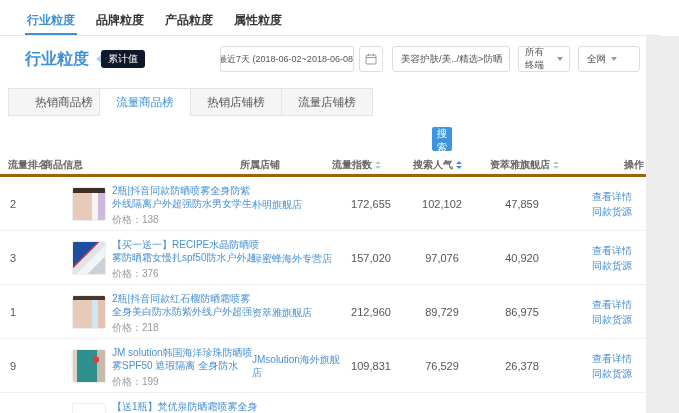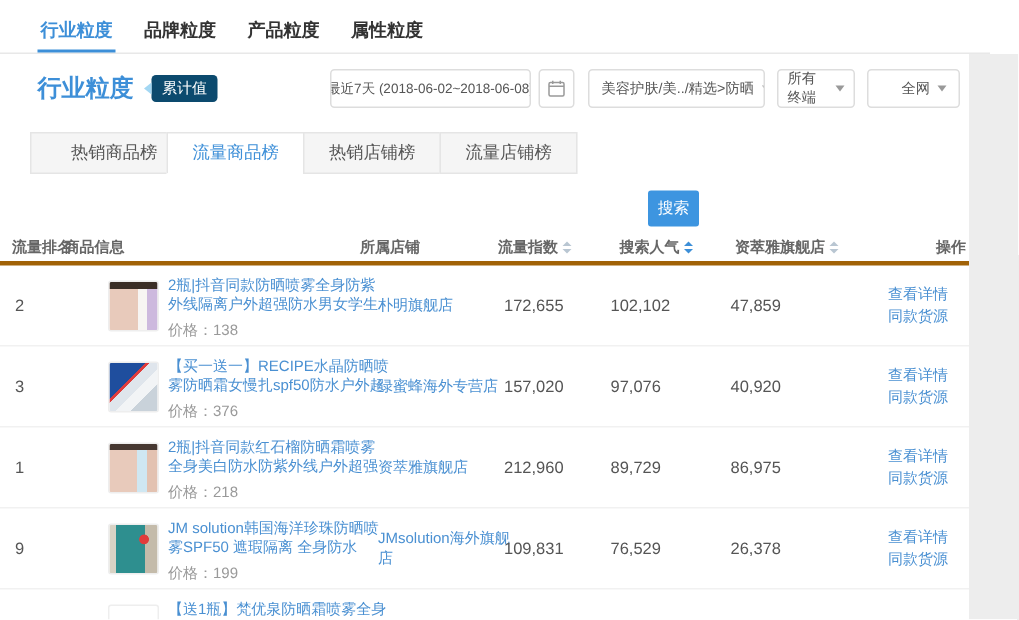--- a/index.html
+++ b/index.html
@@ -8,45 +8,45 @@
   .right-strip { position:absolute; left:646px; top:36px; width:33px; height:377px; background:#ededed; }
 
   
   .topnav { position:absolute; top:0; left:0; width:660px; height:36px; border-bottom:1px solid #e8e8e8; display:flex; padding-left:25px; gap:17px; }
   .nav-item { font-size:12px; font-weight:bold; color:#333; padding:12px 2px 7px; cursor:pointer; }
   .nav-item.active { color:#3d8fd8; border-bottom:2px solid #3d8fd8; }
 
   
   .titlebar { position:absolute; top:46px; left:25px; display:flex; align-items:center; height:26px; }
   .page-title { font-size:16px; font-weight:bold; color:#3d8fd8; }
-  .badge { position:relative; margin-left:12px; background:#0c4a6e; color:#fff; font-size:10px; padding:2px 7px; border-radius:3px; }
+  .badge { position:relative; margin-left:12px; background:#0f172a; color:#fff; font-size:10px; padding:2px 7px; border-radius:3px; }
   .badge::before { content:""; position:absolute; left:-5px; top:50%; transform:translateY(-50%);
     border-top:4px solid transparent; border-bottom:4px solid transparent; border-right:5px solid #a3d7f3; }
 
   
   .filterbar { position:absolute; top:46px; left:220px; height:26px; display:flex; align-items:stretch; }
   .fbox { border:1px solid #ddd; border-radius:3px; background:#fff; display:flex; align-items:center; font-size:9.5px; color:#555; padding:0 8px; cursor:pointer; }
   .fbox.date { width:134px; font-size:9px; justify-content:center; padding:0 3px; white-space:nowrap; overflow:hidden; margin-right:5px; }
   .fbox.cal { width:24px; justify-content:center; padding:0; margin-right:9px; }
   .fbox.cat { width:118px; margin-right:8px; white-space:nowrap; overflow:hidden; }
   .fbox.term { width:52px; margin-right:8px; padding:2px 6px; }
-  .fbox.net { width:62px; justify-content:flex-end; }
+  .fbox.net { width:62px; justify-content:flex-start; }
   .caret { width:0; height:0; border-left:3.5px solid transparent; border-right:3.5px solid transparent; border-top:4px solid #999; margin-left:5px; flex:none; }
 
   
   .tabs { position:absolute; top:88px; left:8px; display:flex; }
   .tab { width:92px; height:28px; line-height:27px; text-align:center; font-size:11.5px; color:#555; background:#f5f5f5; border:1px solid #e5e5e5; margin-left:-1px; cursor:pointer; }
-  .tab:first-child { margin-left:12px;padding-left:20px; }
+  .tab:first-child { margin-left:0;padding-left:20px; }
   .tab.active { background:#fff; color:#3d8fd8; border-bottom-color:#fff; }
 
   
   .searchbar { position:absolute; top:127px; left:430px; display:flex; }
   .searchbar input { width:160px; height:24px; border:1px solid #ccc; border-radius:2px; font-size:10.5px; padding:0 7px; color:#333; outline:none; }
   .searchbar input::placeholder { color:#b5b5b5; }
-  .search-btn { width:34px; height:24px; margin-left:2px; background:#3d95e0; color:#fff; border:none; border-radius:2px; font-size:10.5px; cursor:pointer; }
+  .search-btn { width:20px; height:24px; margin-left:2px; background:#3d95e0; color:#fff; border:none; border-radius:2px; font-size:10.5px; cursor:pointer; }
 
   
   .thead { position:absolute; top:152px; left:0; width:646px; height:25px; border-bottom:3px solid #a16207; font-size:10px; color:#666; font-weight:bold; }
   .th { position:absolute; top:6px; display:inline-flex; align-items:center; }
   .sort { display:inline-flex; flex-direction:column; margin-left:3px; }
   .sort i { display:block; width:0; height:0; border-left:3px solid transparent; border-right:3px solid transparent; }
   .sort .up { border-bottom:3.5px solid #b9c6d2; margin-bottom:1.5px; }
   .sort .down { border-top:3.5px solid #b9c6d2; }
   .sort.active .up { border-bottom-color:#3d8fd8; }
   .sort.active .down { border-top-color:#3d8fd8; }
@@ -57,21 +57,21 @@
   .thumb { position:absolute; left:72px; top:10px; width:34px; height:34px; border:1px solid #eee; border-radius:2px; }
   .thumb-1 { background-image:linear-gradient(180deg,#3a2e26 0 15%,rgba(0,0,0,0) 15%),linear-gradient(90deg,#e8cabb 0 60%,#f7f5f3 60% 79%,#cdb9de 79%); }
   .thumb-2 { background-image:linear-gradient(135deg,#1f4e9e 0 38%,#e03c3c 38% 42%,#dfe5ec 42% 56%,#f2f4f6 56% 72%,#c9d2da 72%); }
   .thumb-3 { background-image:linear-gradient(180deg,#463831 0 12%,rgba(0,0,0,0) 12%),linear-gradient(90deg,#e8cabb 0 58%,#cfe7f2 58% 78%,#e3c2b1 78%); }
   .thumb-4 { background-image:radial-gradient(circle at 72% 30%,#e03c3c 0 3px,rgba(0,0,0,0) 3.5px),linear-gradient(90deg,#d9d3c5 0 14%,#2e8f8f 14% 74%,#c4bbaa 74%); }
   .thumb-5 { background-color:#fff; background-image:linear-gradient(#e8514c,#e8514c); background-size:58% 55%; background-position:50% 85%; background-repeat:no-repeat; }
   .c-info { position:absolute; left:112px; top:7px; width:148px; }
   .p-name { font-size:10px; line-height:13px; color:#4a90d2; max-height:26px; overflow:hidden; cursor:pointer; }
   .p-price { font-size:10px; color:#999; margin-top:3px; }
   .c-shop { position:absolute; left:252px; top:50%; transform:translateY(-50%); width:92px; font-size:10px; line-height:13px; color:#4a90d2; cursor:pointer; }
-  .c-num { position:absolute; top:21px; width:70px; text-align:left; font-size:11px; color:#555; }
+  .c-num { position:absolute; top:21px; width:70px; text-align:center; font-size:11px; color:#555; }
   .c-traffic { left:336px; } .c-search { left:407px; } .c-orders { left:487px; }
   .c-actions { position:absolute; left:588px; top:50%; transform:translateY(-50%); width:48px; text-align:center; font-size:10px; line-height:15px; }
   .action-link { color:#4a90d2; cursor:pointer; }
 </style>
 </head>
 <body>
 
 <div class="page">
 
   <div class="right-strip"></div>

